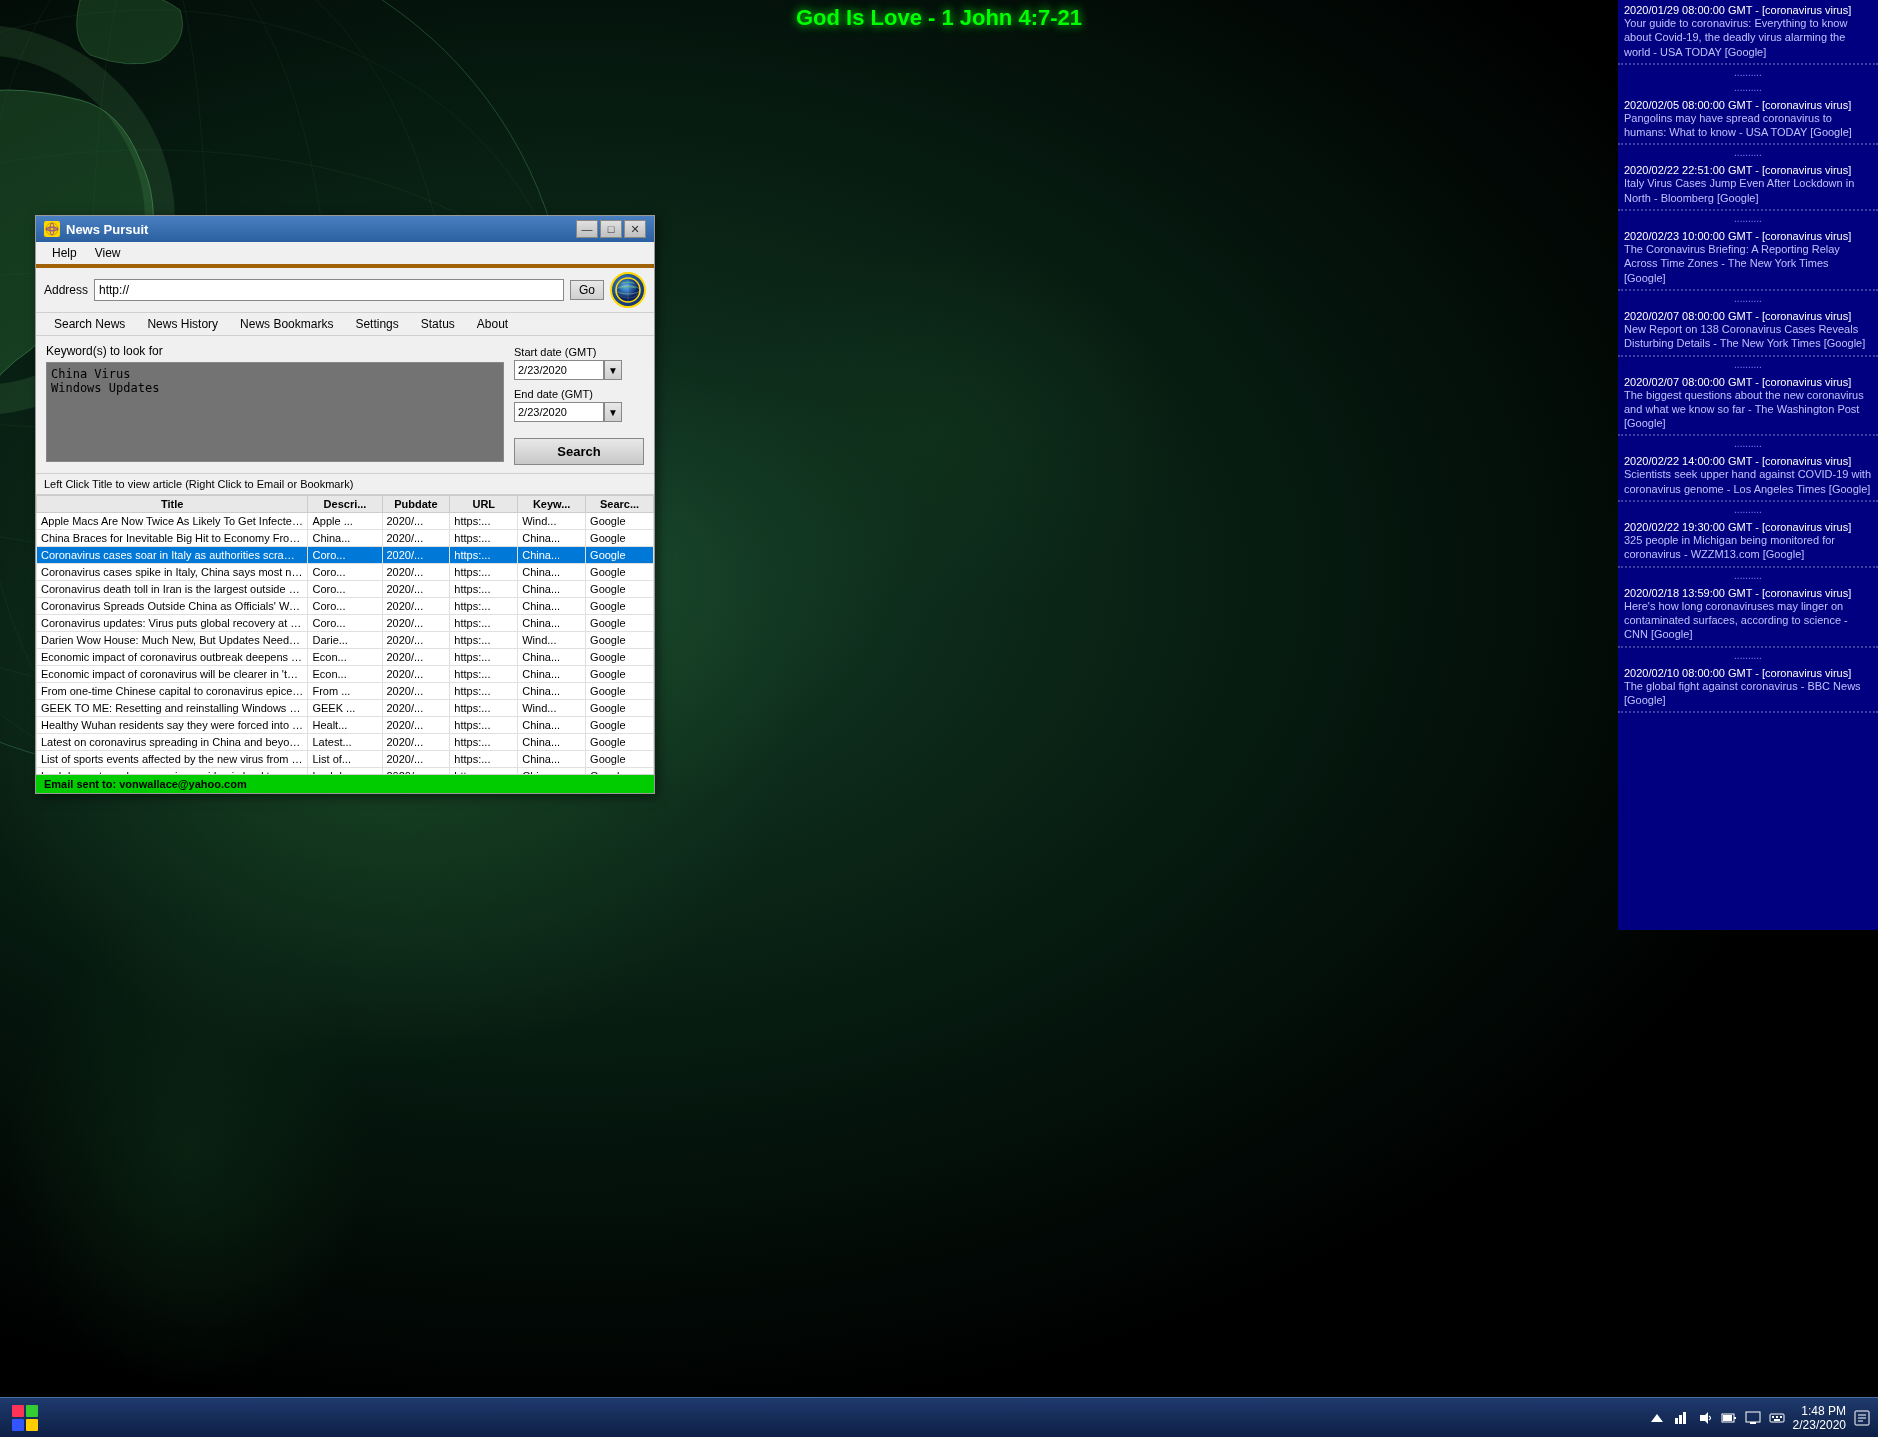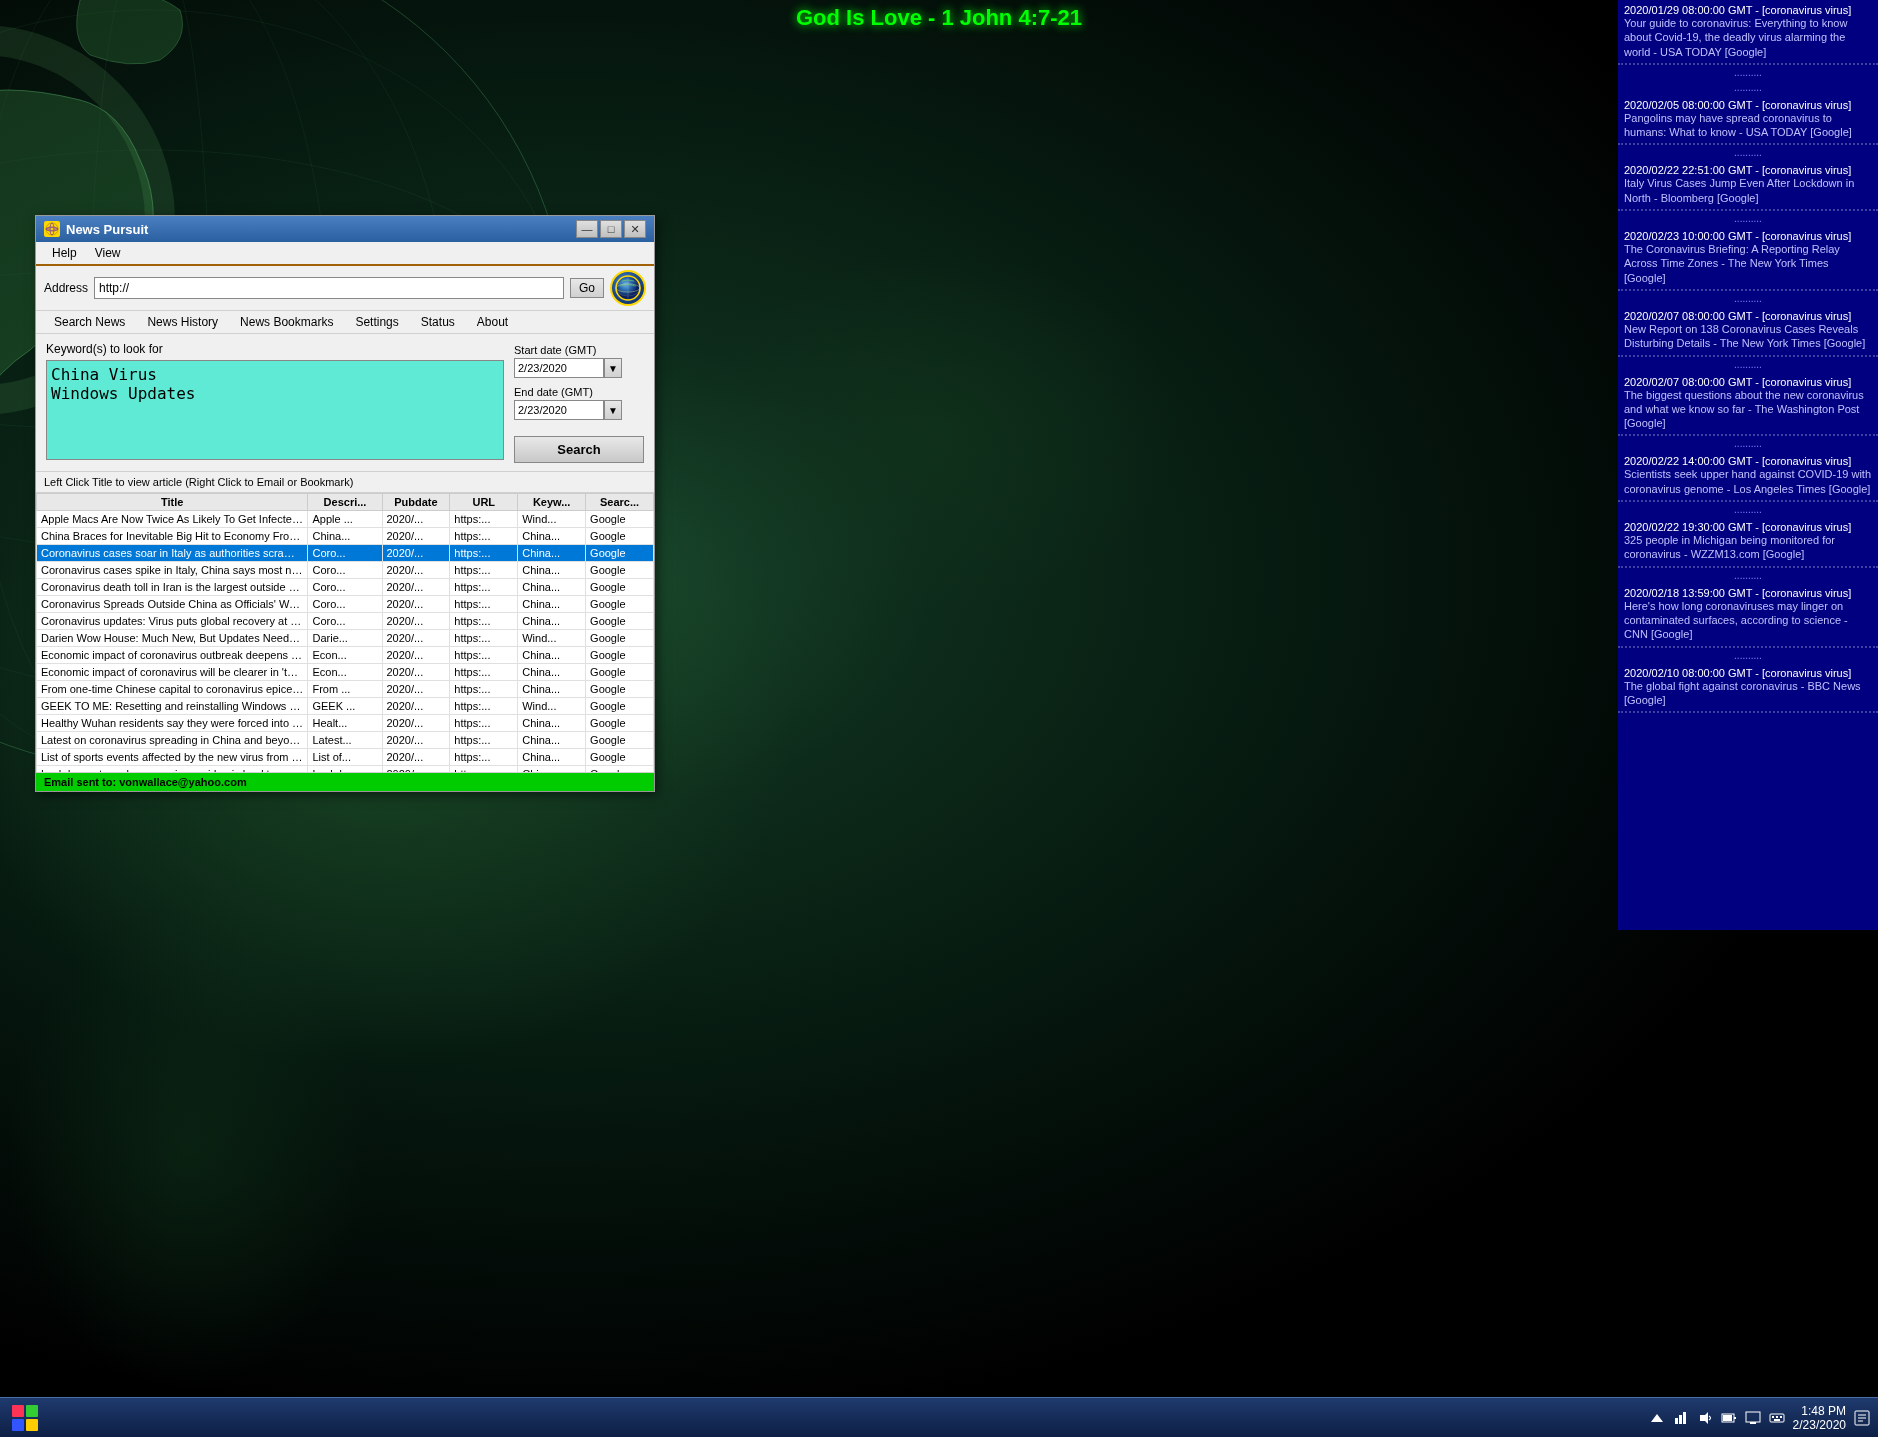--- a/index.html
+++ b/index.html
@@ -172,21 +172,21 @@
       justify-content: center;
       font-size: 11px;
       color: #333;
     }
 
     #window-menubar {
       background: #f0f0f0;
       padding: 2px 8px;
       display: flex;
       gap: 2px;
-      border-bottom: 2px solid #a16207;
+      border-bottom: 4px solid #a16207;
     }
     .menu-item {
       padding: 2px 8px;
       cursor: pointer;
       font-size: 12px;
     }
 
     #address-bar {
       background: #f0f0f0;
       padding: 4px 8px;
@@ -252,23 +252,23 @@
     }
     #keywords-label {
       font-size: 12px;
       margin-bottom: 4px;
     }
     #keywords-textarea {
       width: 100%;
       height: 100px;
       border: 1px solid #888;
       padding: 4px;
-      font-size: 16px;
+      font-size: 12px;
       resize: none;
-      background: #5eead4;
+      background: #737373;
     }
     #dates-section {
       width: 130px;
       display: flex;
       flex-direction: column;
       gap: 8px;
       padding-top: 2px;
     }
     .date-row label {
       font-size: 11px;

